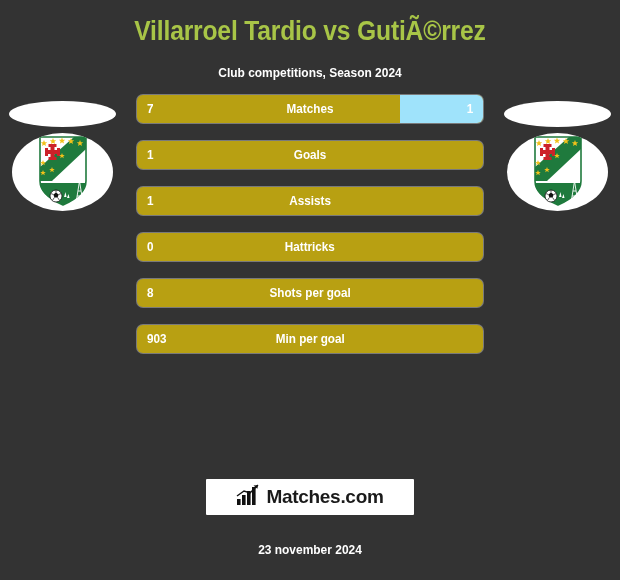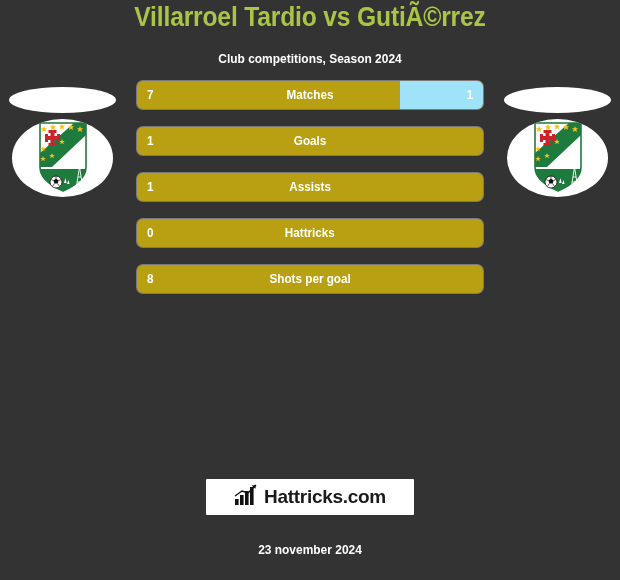--- a/index.html
+++ b/index.html
@@ -12,20 +12,21 @@
     height: 580px;
     background: #333333;
     font-family: "Liberation Sans", sans-serif;
     overflow: hidden;
     position: relative;
   }
 
   
   .header {
     width: 620px;
+    padding-top: 14px;
     text-align: center;
   }
   .title {
     color: #a8c547;
     font-size: 28px;
     font-weight: bold;
     letter-spacing: -0.2px;
     line-height: 34px;
     transform: scaleX(0.88);
     transform-origin: center;
@@ -267,20 +268,24 @@
       <div class="val home">0</div>
       <div class="label"><span>Hattricks</span></div>
     </div>
 
 
     <div class="stat-row">
       <div class="val home">8</div>
       <div class="label"><span>Shots per goal</span></div>
     </div>
 
+    <div class="stat-row">
+      <div class="val home">903</div>
+      <div class="label"><span>Min per goal</span></div>
+    </div>
 
   </div>
 
   <div class="badge-col right">
     <div class="shadow-ellipse"></div>
     <div class="crest">
       <svg width="101" height="78" viewBox="0 0 101 78">
         <g transform="translate(28,4)">
           <path d="M0 0 H46 V44 Q46 58 23 68 Q0 58 0 44 Z" fill="#ffffff" stroke="#1f7a3d" stroke-width="1.6"></path>
           <path d="M0 30 L34 0 H46 V12 L12 44 L0 44 Z" fill="#1f7a3d"></path>
@@ -332,17 +337,17 @@
       <span>
         <svg width="24" height="22" viewBox="0 0 24 22">
           <rect x="1" y="15" width="3.6" height="6" fill="#111111"></rect>
           <rect x="6" y="11" width="3.6" height="10" fill="#111111"></rect>
           <rect x="11" y="7" width="3.6" height="14" fill="#111111"></rect>
           <rect x="16" y="3" width="3.6" height="18" fill="#111111"></rect>
           <path d="M1 12 L8 7 L14 9 L22 1" stroke="#111111" stroke-width="1.4" fill="none"></path>
           <polygon points="22,1 17.5,1.6 21.4,4.8" fill="#111111"></polygon>
         </svg>
       </span>
-      <span class="brand-name">Hattricks.com</span>
+      <span class="brand-name">Matches.com</span>
     </div>
   </div>
   <div class="date">23 november 2024</div>
 </div>
 
 </body></html>

